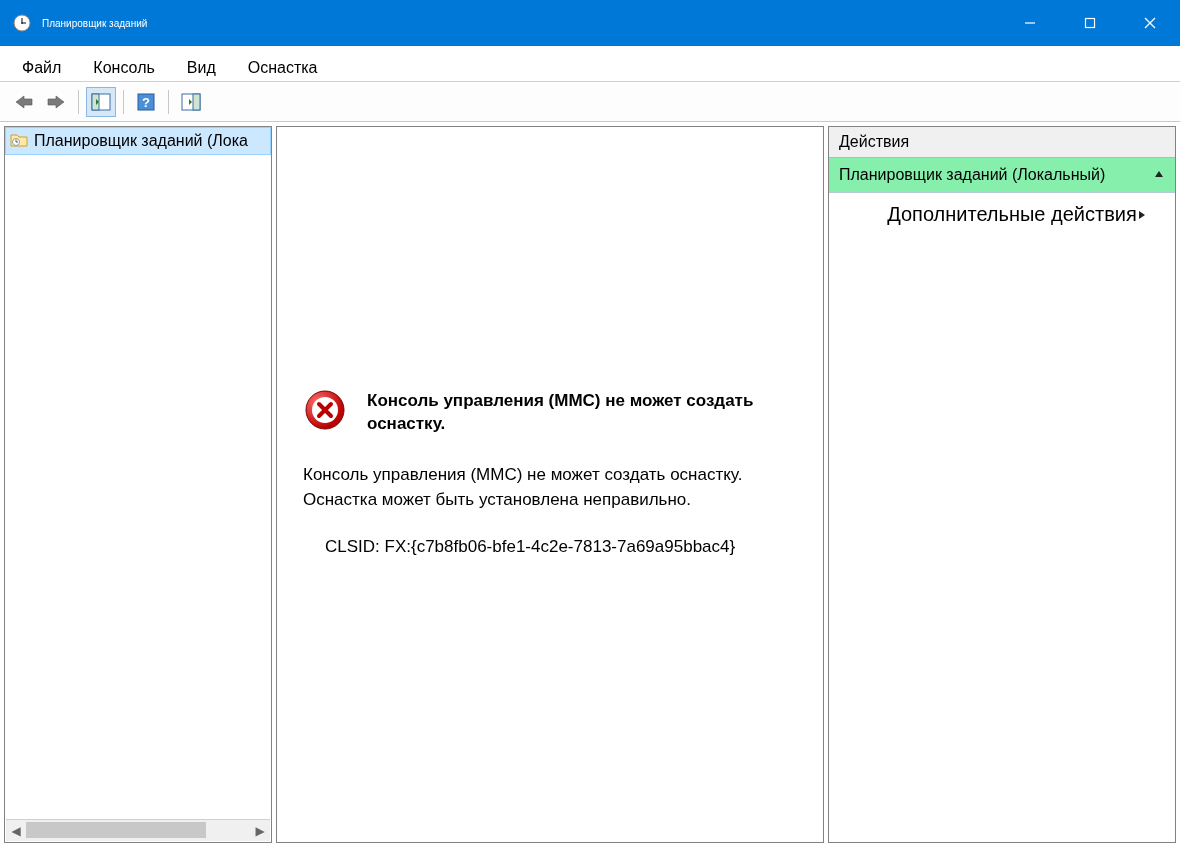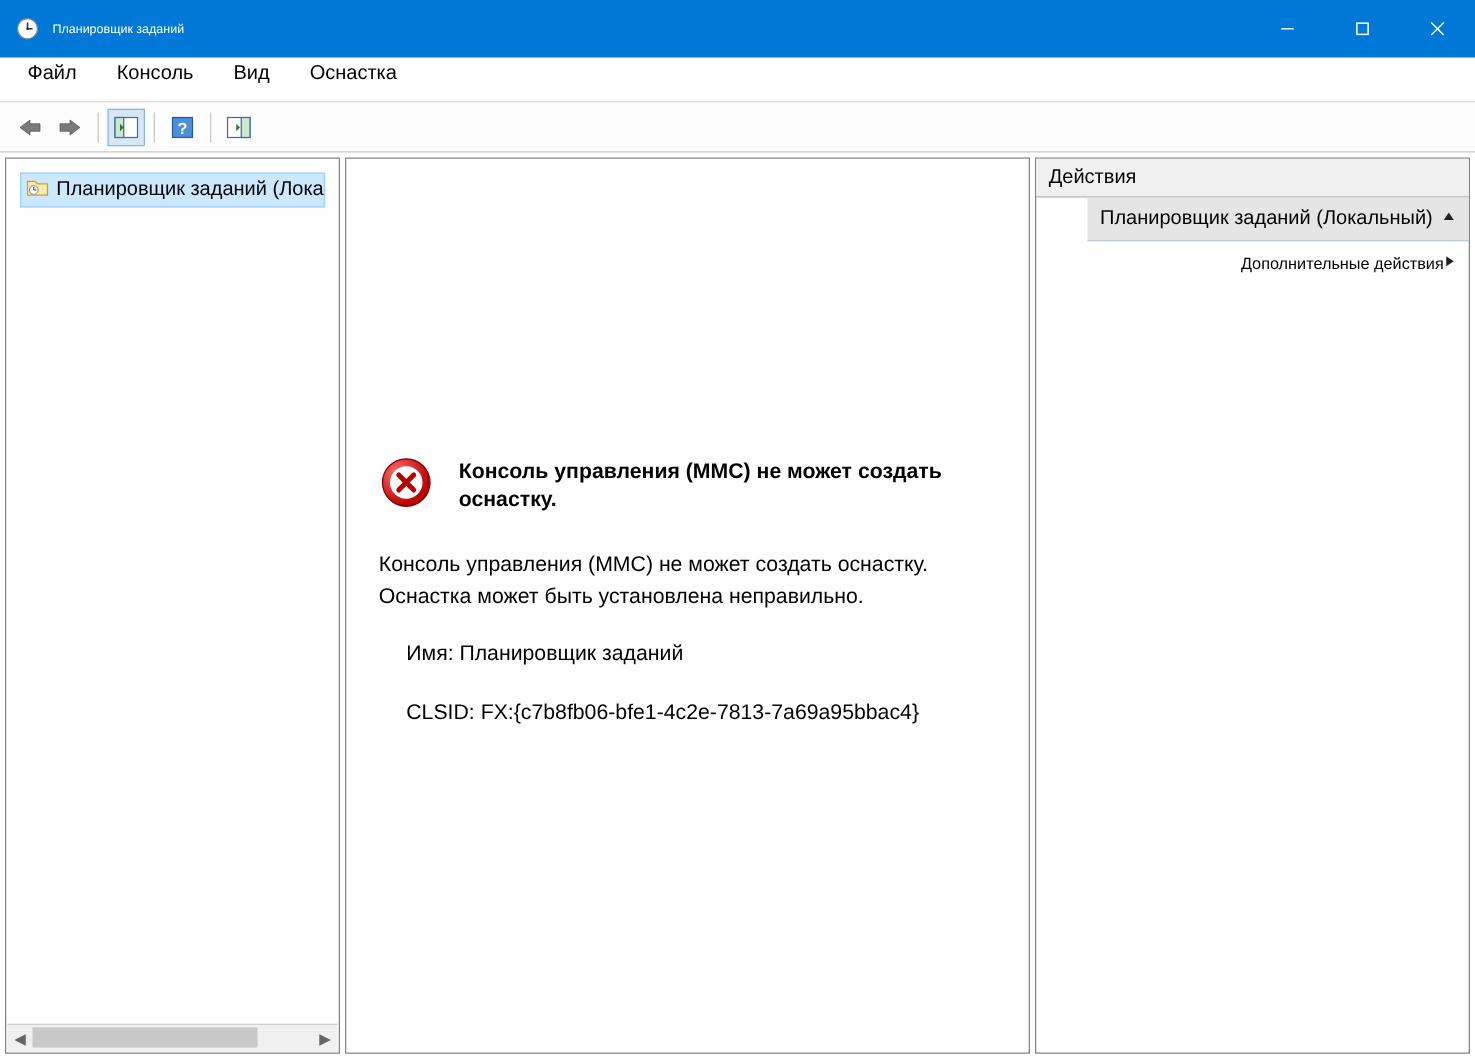--- a/index.html
+++ b/index.html
@@ -22,21 +22,21 @@
   .titlebar .title { font-size: 10px; font-weight: 400; }
   .titlebar .spacer { flex: 1; }
   .win-controls { display: flex; height: 100%; }
   .win-btn { width: 60px; display: flex; align-items: center; justify-content: center; }
   .win-btn svg { stroke: #fff; fill: none; }
 
   
   .menubar {
     height: 36px;
     display: flex;
-    align-items: flex-start;
+    align-items: flex-end;
     padding: 0 8px;
     border-bottom: 1px solid #d0d0d0;
     gap: 4px;
   }
   .menubar .menu-item {
     padding: 4px 14px;
     font-size: 16px;
   }
 
   
@@ -90,21 +90,21 @@
   .tree-item {
     display: flex;
     align-items: center;
     height: 28px;
     background: #cce8ff;
     border: 1px solid #99d1ff;
     padding: 0 4px;
     gap: 6px;
     white-space: nowrap;
     overflow: hidden;
-    margin: 11px;
+    margin: 0;
   }
   .tree-item .label { font-size: 16px; }
 
   .hscroll {
     height: 22px;
     position: absolute;
     left: 1px; right: 1px; bottom: 1px;
     background: #f0f0f0;
     border-top: 1px solid #d0d0d0;
     display: flex;
@@ -130,35 +130,34 @@
 
   
   .actions-header {
     background: #f0f0f0;
     border-bottom: 1px solid #b8b8b8;
     padding: 6px 10px;
     font-weight: 400;
     font-size: 16px;
   }
   .actions-section-header {
-    background: #e5e5e5;
+    background: #86efac;
     border-bottom: 1px solid #b8c8d8;
     padding: 8px 10px;
     display: flex;
     align-items: center;
     justify-content: space-between;
     font-size: 16px;
-    margin-left: 41px;
   }
   .actions-item {
     padding: 10px 10px 10px 40px;
     display: flex;
     align-items: center;
-    justify-content: flex-end;
-    font-size: 13px;
+    justify-content: center;
+    font-size: 20px;
   }
 </style>
 </head>
 <body>
 
 <div class="titlebar">
   <span class="app-icon">
     <svg width="20" height="20" viewBox="0 0 20 20">
       <circle cx="10" cy="10" r="8" fill="#fff" stroke="#888" stroke-width="1"></circle>
       <circle cx="10" cy="10" r="1" fill="#333"></circle>
@@ -280,21 +279,20 @@
             <line x1="28" y1="16" x2="16" y2="28" stroke="#b80000" stroke-width="4" stroke-linecap="round"></line>
           </svg>
         </div>
         <div class="error-title">Консоль управления (MMC) не может создать оснастку.</div>
       </div>
       <div class="error-body">
         <p>
           <span>Консоль управления (MMC) не может создать оснастку.</span><br>
           <span>Оснастка может быть установлена неправильно.</span>
         </p>
-        <p class="indent">Имя: Планировщик заданий</p>
         <p class="indent">CLSID: FX:{c7b8fb06-bfe1-4c2e-7813-7a69a95bbac4}</p>
       </div>
     </div>
   </div>
 
   <div class="pane right-pane">
     <div class="actions-header">Действия</div>
     <div class="actions-section-header">
       <span>Планировщик заданий (Локальный)</span>
       <span>

